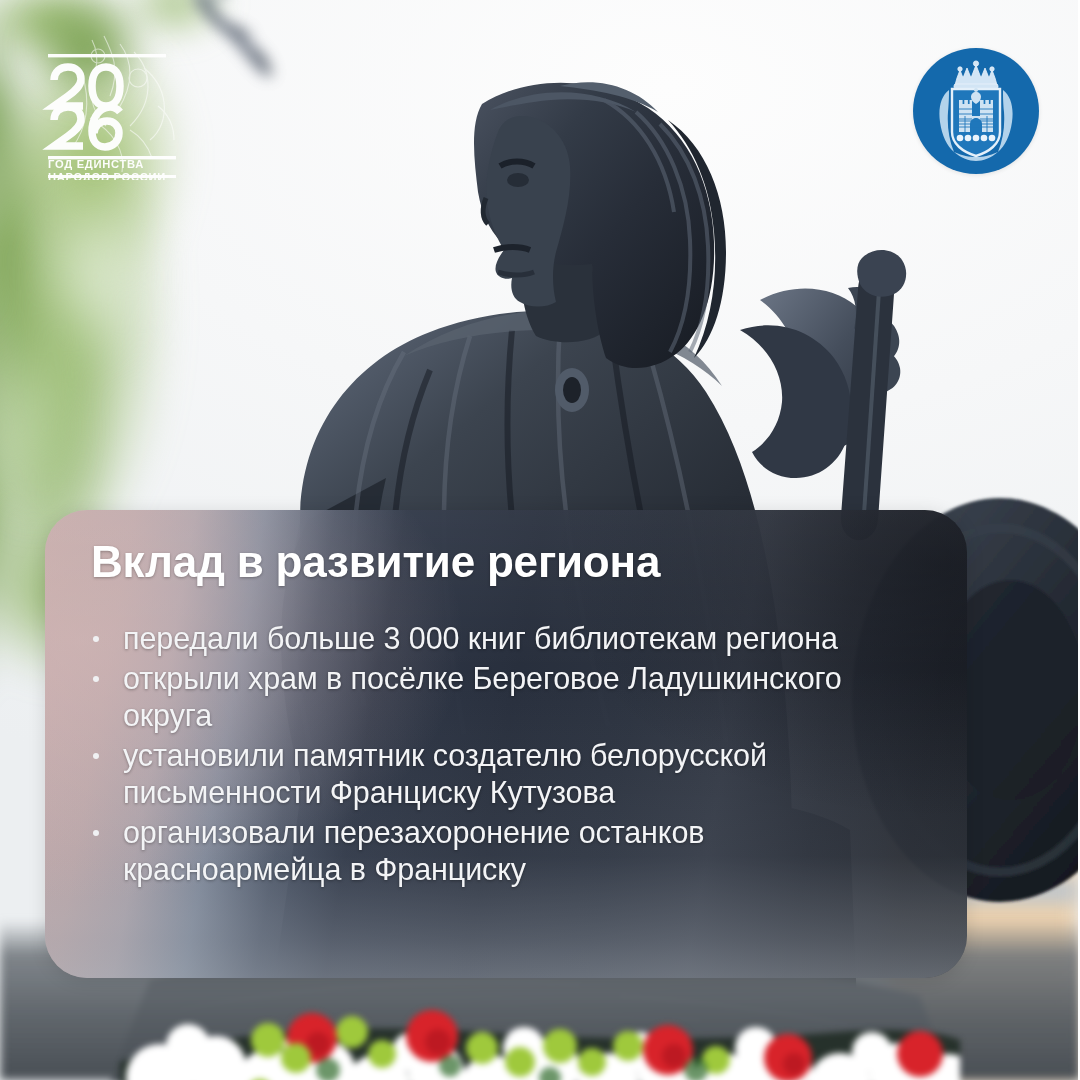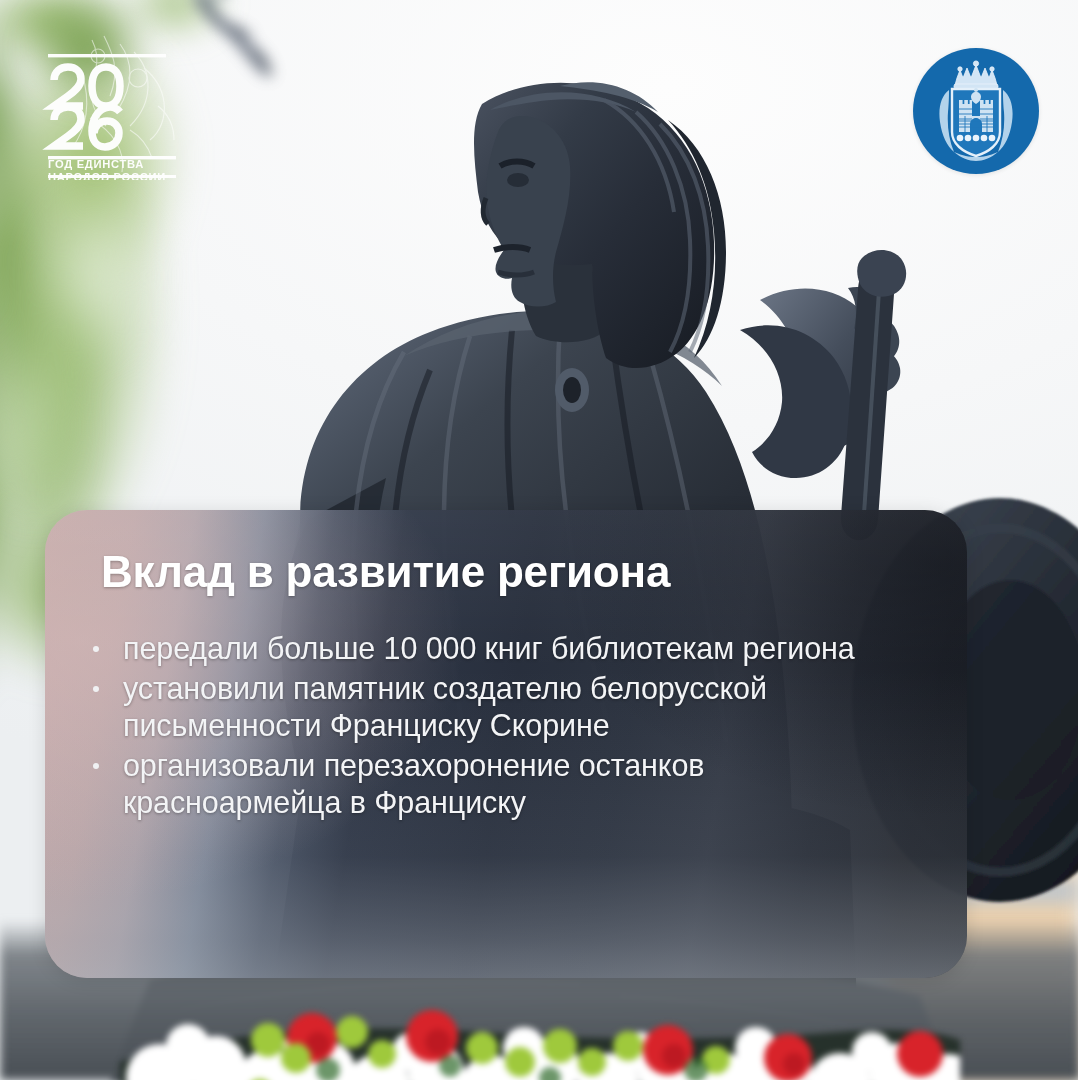--- a/index.html
+++ b/index.html
@@ -231,21 +231,21 @@
       radial-gradient(70% 90%  at 97% 12%, rgba(10,12,18,.45),   rgba(10,12,18,0) 60%);
   }
   .card-content {
     position: absolute;
     inset: 0;
     padding: 26px 40px 0 42px;
     box-sizing: border-box;
   }
 
   .card-title {
-    margin: 12px;
+    margin: 2px;
     padding: 0 0 0 2px;
     color: #ffffff;
     font-size: 44px;
     font-weight: 700;
     letter-spacing: -0.2px;
     line-height: 1.08;
     text-shadow: 0 1px 3px rgba(0,0,0,.30);
   }
 
   .bullets {
@@ -617,25 +617,29 @@
     <div class="card-bg"></div>
     <div class="card-bg2"></div>
     <div class="card-bg3"></div>
 
     <div class="card-content">
       <h1 class="card-title">Вклад в развитие региона</h1>
 
       <ul class="bullets">
         <li>
           <span class="dot"></span>
-          <span>передали больше 10 000 книг библиотекам региона</span>
+          <span>передали больше 3 000 книг библиотекам региона</span>
         </li>
         <li>
           <span class="dot"></span>
-          <span>установили памятник создателю белорусской письменности Франциску Скорине</span>
+          <span>открыли храм в посёлке Береговое Ладушкинского округа</span>
+        </li>
+        <li>
+          <span class="dot"></span>
+          <span>установили памятник создателю белорусской письменности Франциску Кутузова</span>
         </li>
         <li>
           <span class="dot"></span>
           <span>организовали перезахоронение останков красноармейца в Франциску</span>
         </li>
       </ul>
     </div>
   </div>
 
 </div>

